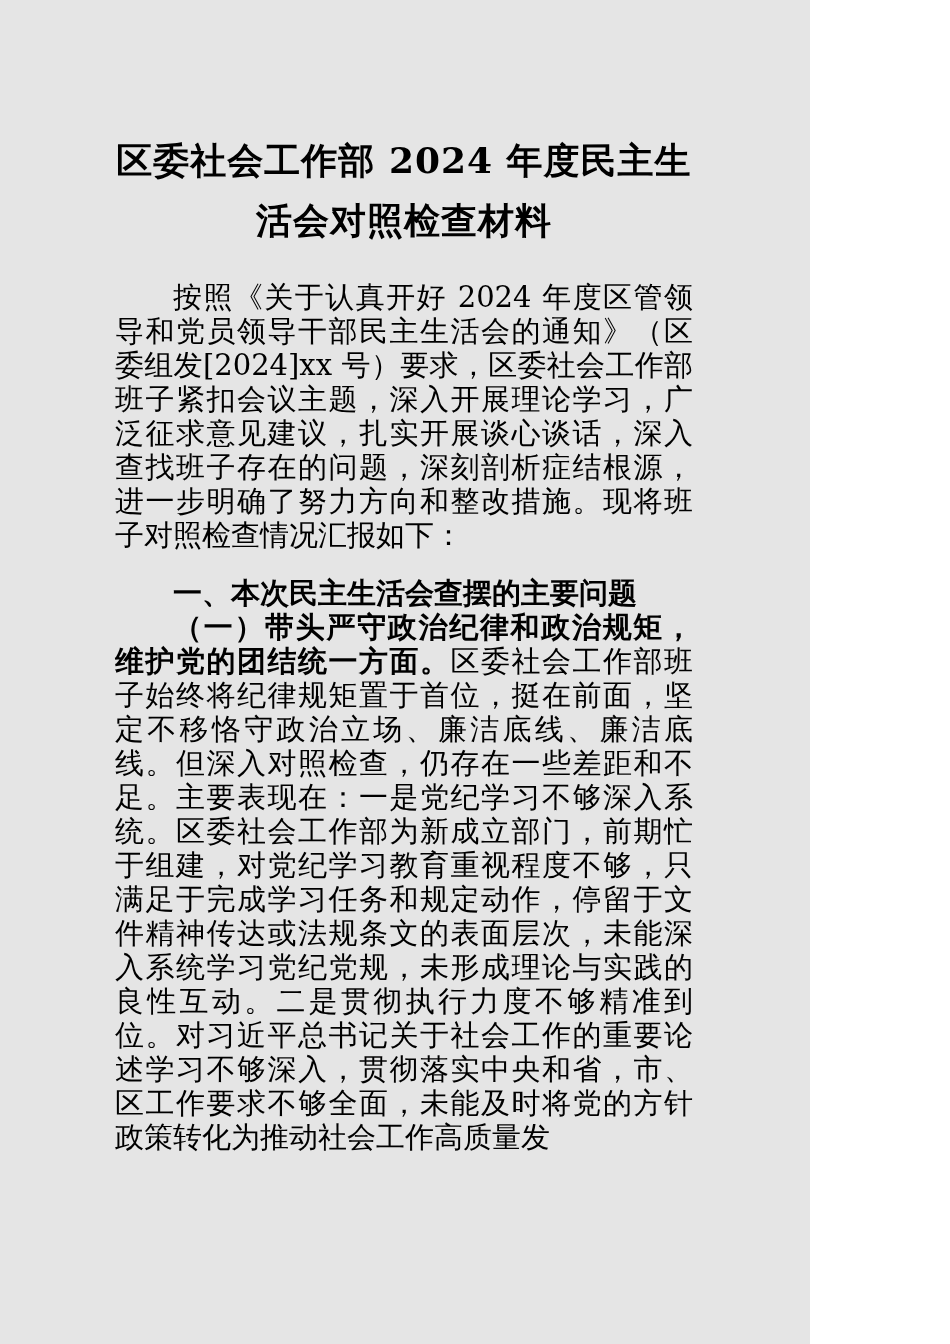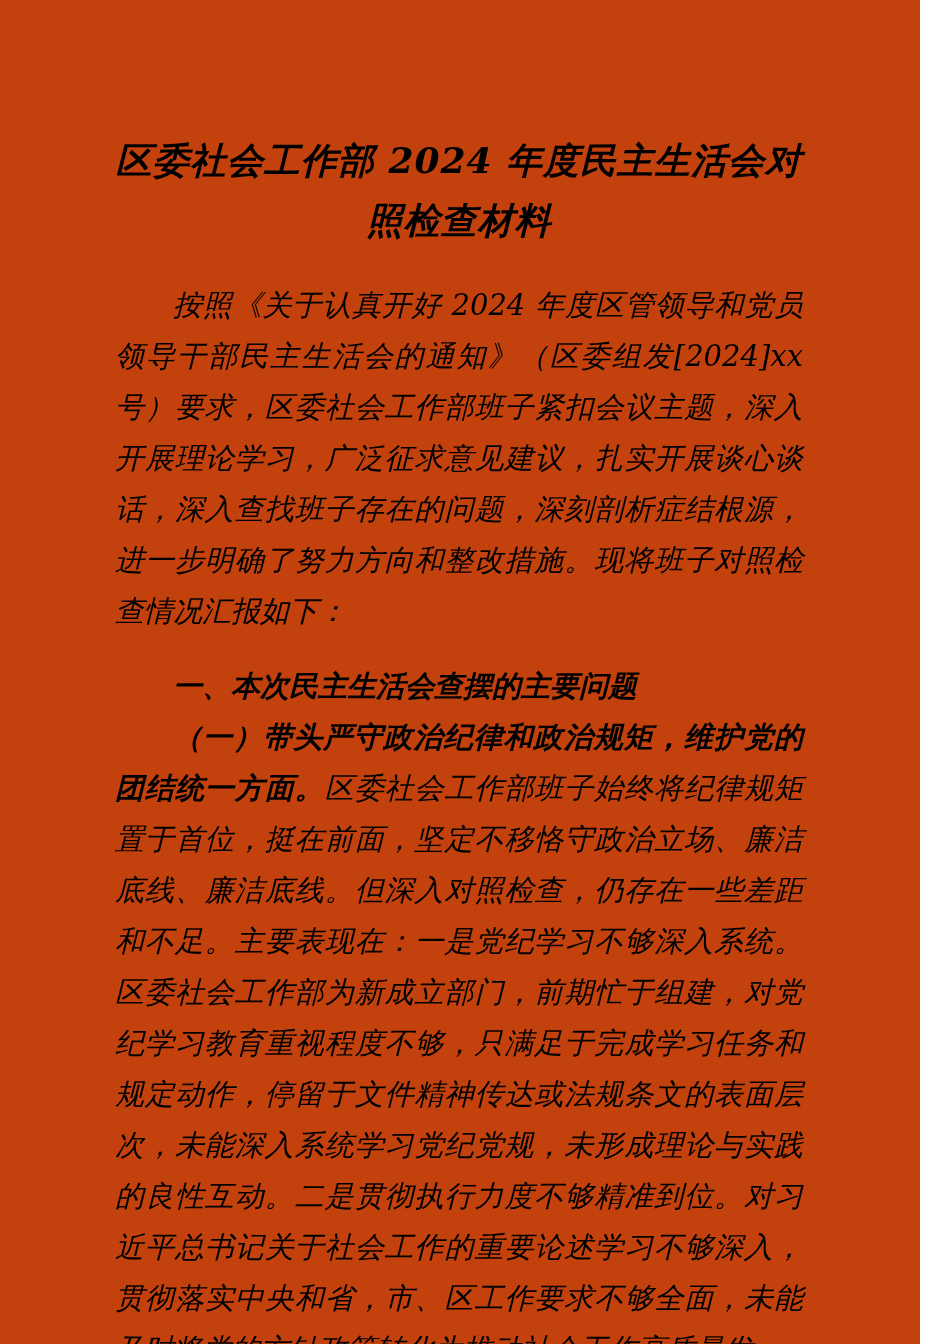--- a/index.html
+++ b/index.html
@@ -2,43 +2,42 @@
 <html><head>
 <meta charset="utf-8">
 <style>
   html, body {
     margin: 0;
     padding: 0;
     background: #ffffff;
   }
   .page {
     position: relative;
-    width: 920px;
+    width: 810px;
     height: 1344px;
     box-sizing: border-box;
-    background: #c2410c;
+    background: #e5e5e5;
     color: #000000;
     padding: 130px 117px 0 115px;
     overflow: hidden;
-    font-style: italic;
   }
   .doc-title {
     font-family: "DejaVu Serif", "Liberation Serif", serif;
     font-weight: bold;
     font-size: 36px;
     line-height: 60px;
     text-align: center;
     margin: 0 0 30px 0;
     letter-spacing: 1px;
   }
   .doc-body p {
     margin: 0;
     font-family: "DejaVu Serif", "Liberation Serif", serif;
     font-size: 29px;
-    line-height: 51px;
+    line-height: 34px;
     text-align: justify;
     text-indent: 2em;
     word-break: break-all;
   }
   .doc-body p.section-heading {
     font-family: "DejaVu Sans", "Liberation Sans", sans-serif;
     font-weight: bold;
     margin-top: 24px;
   }
   .lead-bold {

